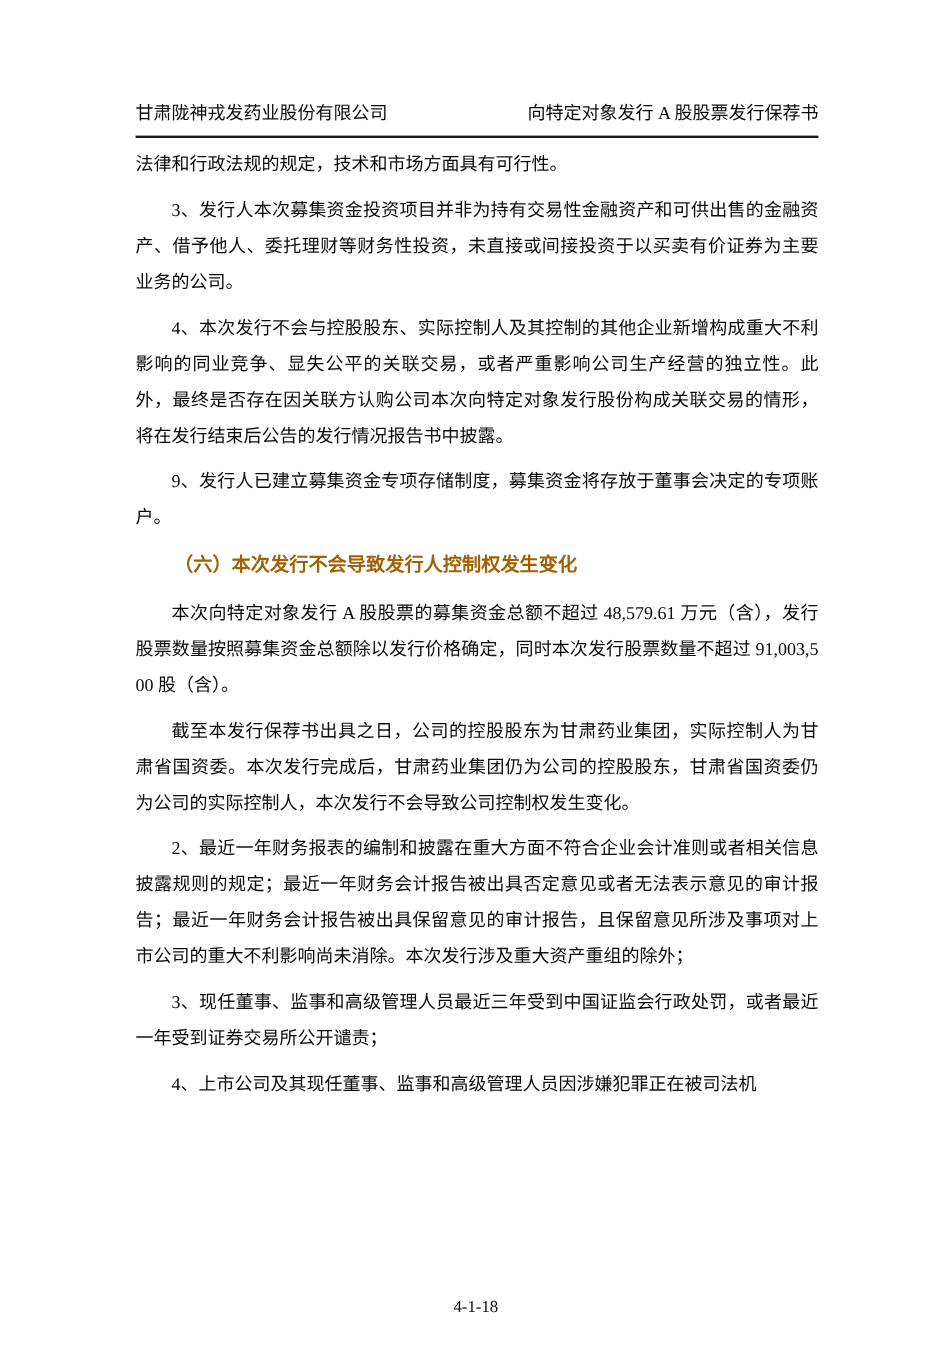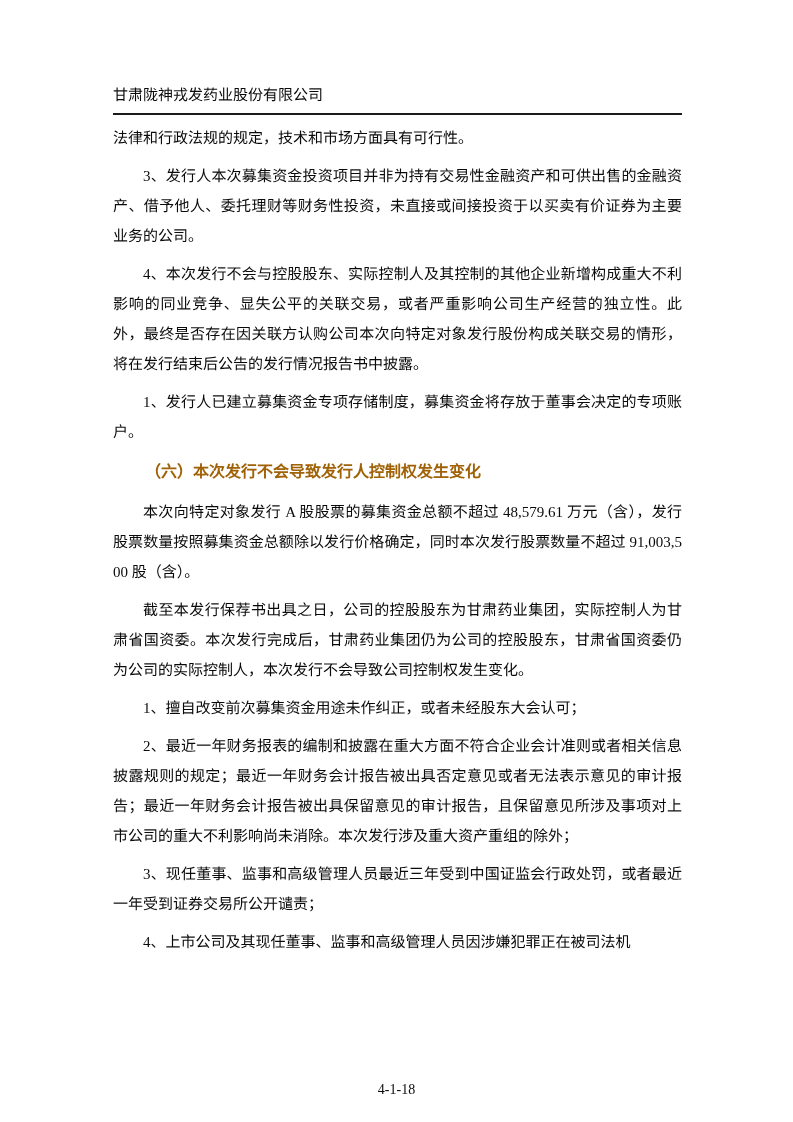--- a/index.html
+++ b/index.html
@@ -63,31 +63,31 @@
     color: #0a0a0a;
   }
 </style>
 </head>
 <body>
 
 <div class="page">
 
   <div class="running-header">
     <span>甘肃陇神戎发药业股份有限公司</span>
+    <span>向特定对象发行 A 股股票发行保荐书</span>
   </div>
 
   <div class="page-body">
     <p class="para no-indent">法律和行政法规的规定，技术和市场方面具有可行性。</p>
     <p class="para">3、发行人本次募集资金投资项目并非为持有交易性金融资产和可供出售的金融资产、借予他人、委托理财等财务性投资，未直接或间接投资于以买卖有价证券为主要业务的公司。</p>
     <p class="para">4、本次发行不会与控股股东、实际控制人及其控制的其他企业新增构成重大不利影响的同业竞争、显失公平的关联交易，或者严重影响公司生产经营的独立性。此外，最终是否存在因关联方认购公司本次向特定对象发行股份构成关联交易的情形，将在发行结束后公告的发行情况报告书中披露。</p>
-    <p class="para">1、发行人已建立募集资金专项存储制度，募集资金将存放于董事会决定的专项账户。</p>
+    <p class="para">9、发行人已建立募集资金专项存储制度，募集资金将存放于董事会决定的专项账户。</p>
     <p class="heading">（六）本次发行不会导致发行人控制权发生变化</p>
     <p class="para">本次向特定对象发行 A 股股票的募集资金总额不超过 48,579.61 万元（含），发行股票数量按照募集资金总额除以发行价格确定，同时本次发行股票数量不超过 91,003,500 股（含）。</p>
     <p class="para">截至本发行保荐书出具之日，公司的控股股东为甘肃药业集团，实际控制人为甘肃省国资委。本次发行完成后，甘肃药业集团仍为公司的控股股东，甘肃省国资委仍为公司的实际控制人，本次发行不会导致公司控制权发生变化。</p>
-    <p class="para">1、擅自改变前次募集资金用途未作纠正，或者未经股东大会认可；</p>
     <p class="para">2、最近一年财务报表的编制和披露在重大方面不符合企业会计准则或者相关信息披露规则的规定；最近一年财务会计报告被出具否定意见或者无法表示意见的审计报告；最近一年财务会计报告被出具保留意见的审计报告，且保留意见所涉及事项对上市公司的重大不利影响尚未消除。本次发行涉及重大资产重组的除外；</p>
     <p class="para">3、现任董事、监事和高级管理人员最近三年受到中国证监会行政处罚，或者最近一年受到证券交易所公开谴责；</p>
     <p class="para">4、上市公司及其现任董事、监事和高级管理人员因涉嫌犯罪正在被司法机</p>
   </div>
 
   <div class="page-footer">
     <span>4-1-18</span>
   </div>
 
 </div>

